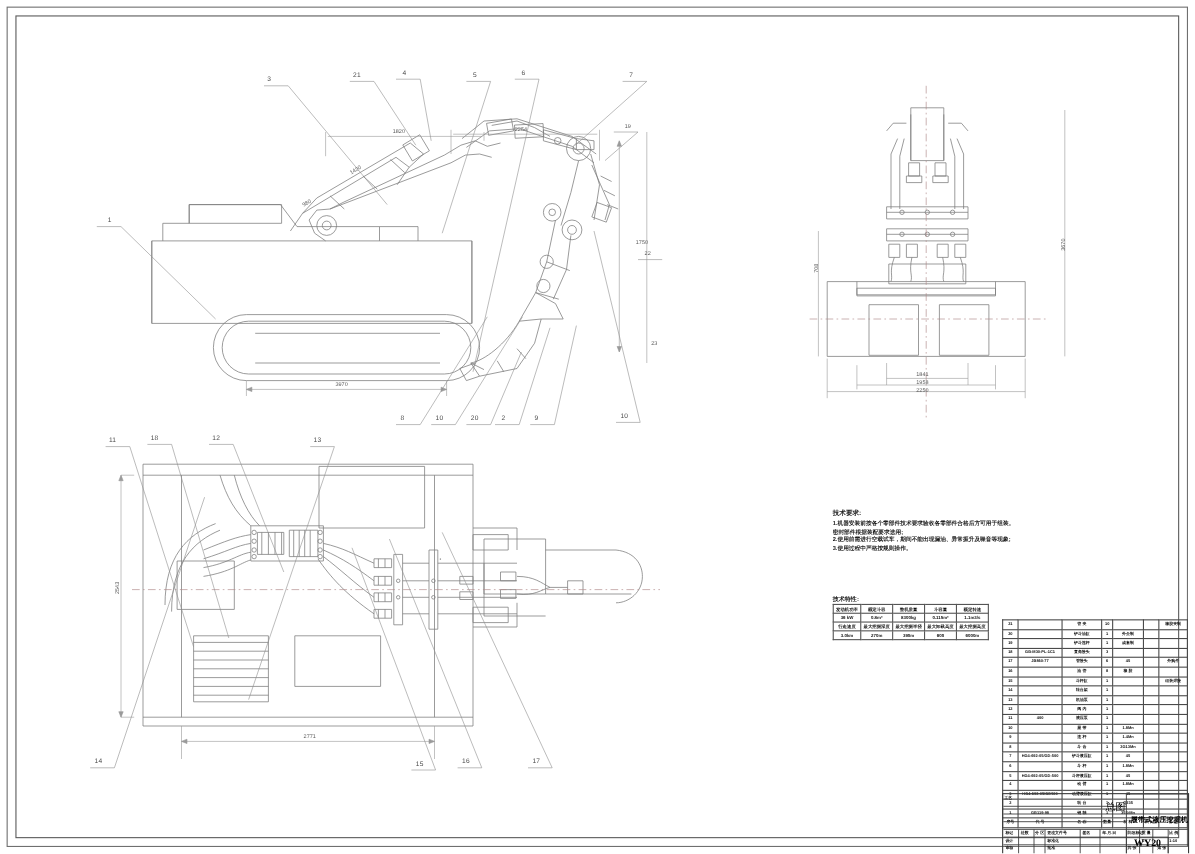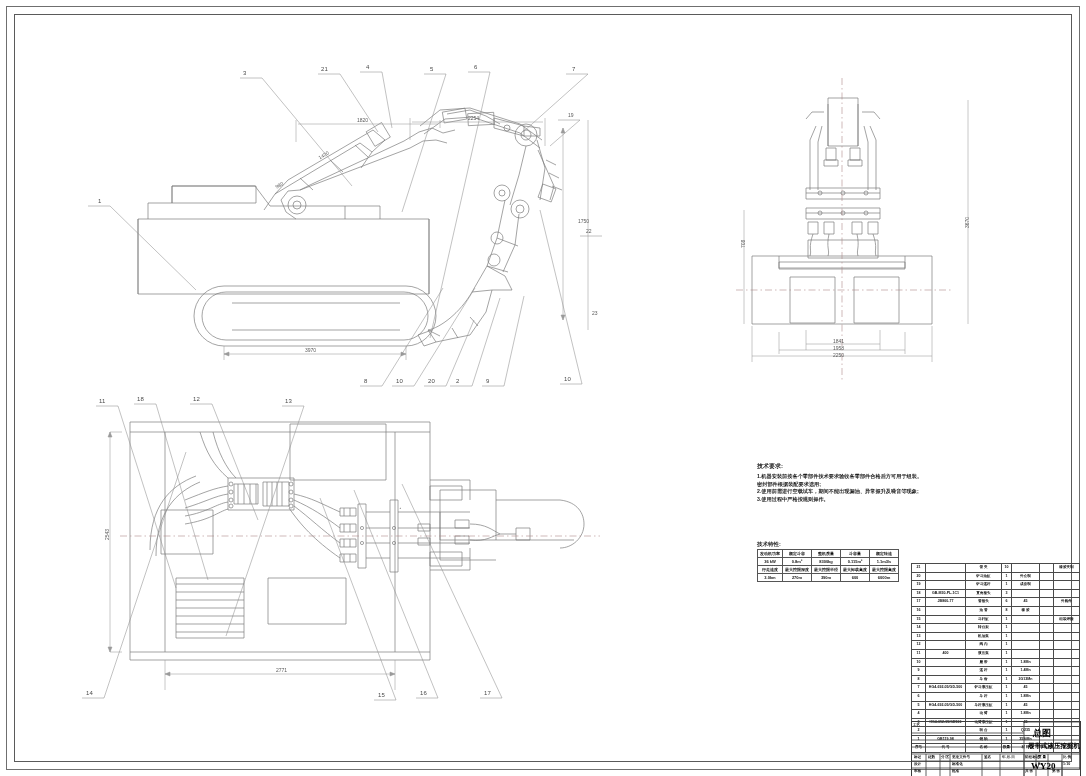--- a/index.html
+++ b/index.html
@@ -33,21 +33,21 @@
   #bom{position:absolute;left:911px;top:563px;width:168px;}
   #bom table{border-collapse:collapse;width:168px;table-layout:fixed;}
   #bom td{border:1px solid #4a4a4a;font-size:3.6px;color:#111;height:7.6px;line-height:7.6px;
           text-align:center;padding:0;overflow:hidden;white-space:nowrap;font-weight:bold;}
   #bom col.c1{width:14px;} #bom col.c2{width:40px;} #bom col.c3{width:36px;}
   #bom col.c4{width:10px;} #bom col.c5{width:28px;} #bom col.c6{width:14px;} #bom col.c7{width:26px;}
 
   
   #title{position:absolute;left:911px;top:721px;width:168px;height:55px;border:1px solid #3b3b3b;}
   #title .cell{position:absolute;font-size:3.6px;color:#111;font-weight:bold;white-space:nowrap;}
-  .big-cn{position:absolute;font-size:9px;font-weight:bold;color:#000;white-space:nowrap;margin-left:28px;}
+  .big-cn{position:absolute;font-size:9px;font-weight:normal;color:#000;white-space:nowrap;}
   .mid-cn{position:absolute;font-size:6.5px;font-weight:bold;color:#000;white-space:nowrap;text-align:center;}
   .code-cn{position:absolute;font-size:9px;font-weight:bold;color:#000;white-space:nowrap;
            font-family:"Liberation Serif", serif;}
 </style>
 </head>
 <body>
 
 <div id="sheet">
 
   <div class="frame-outer"></div>

